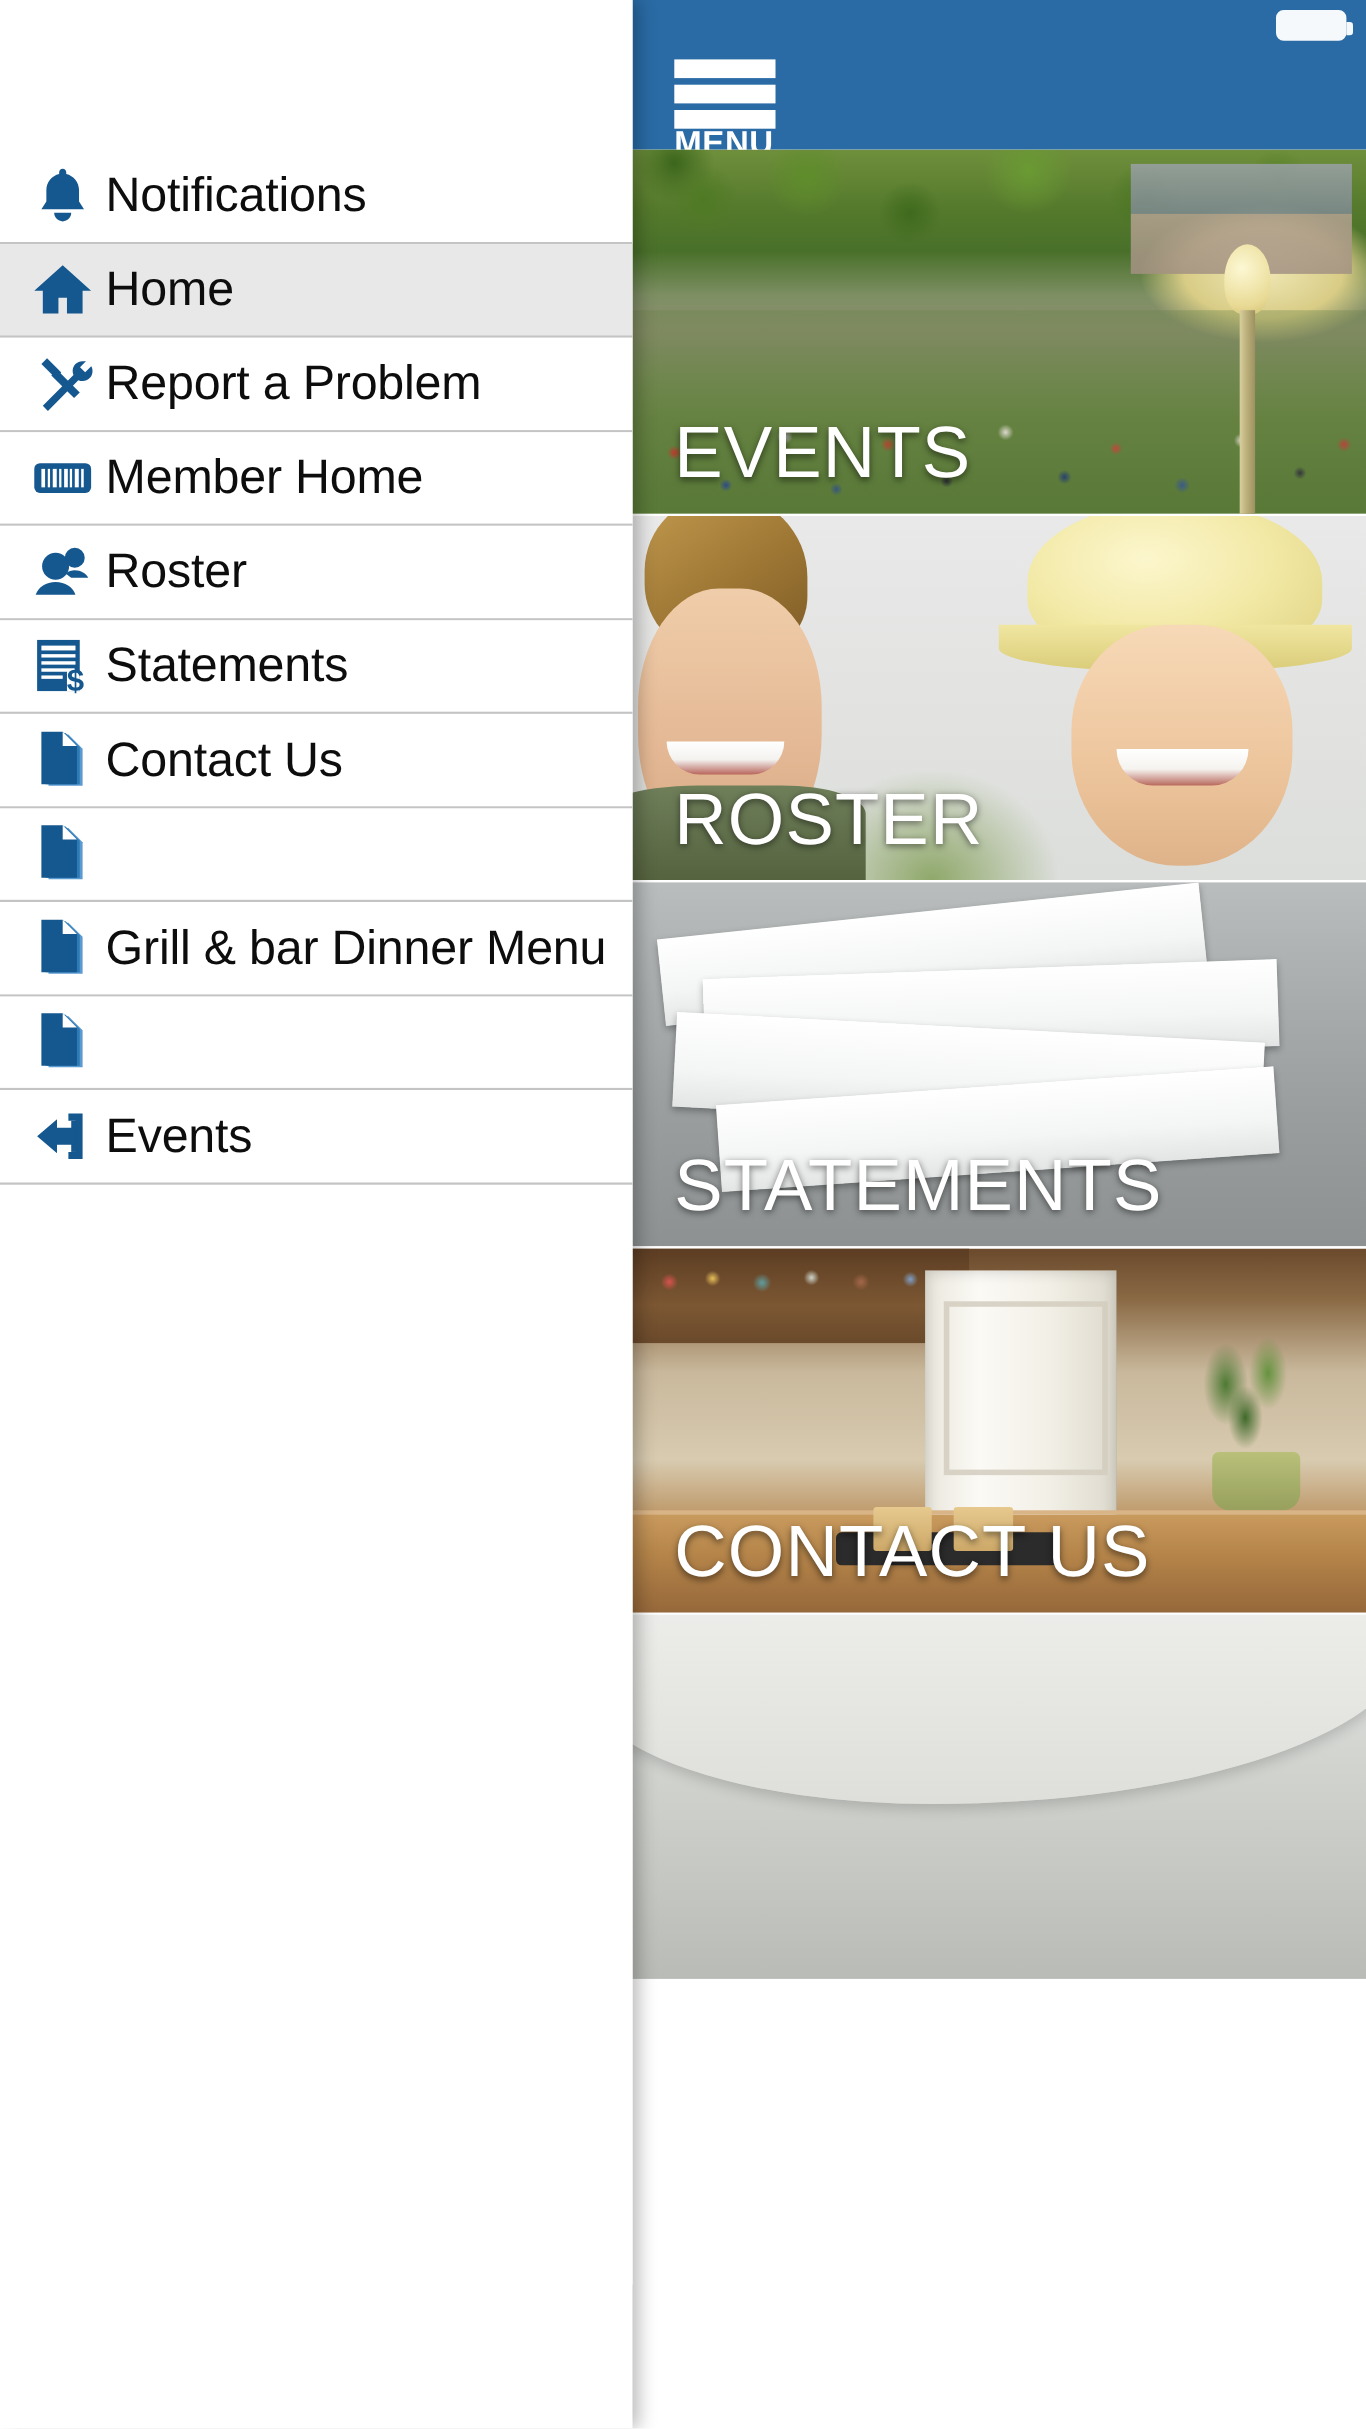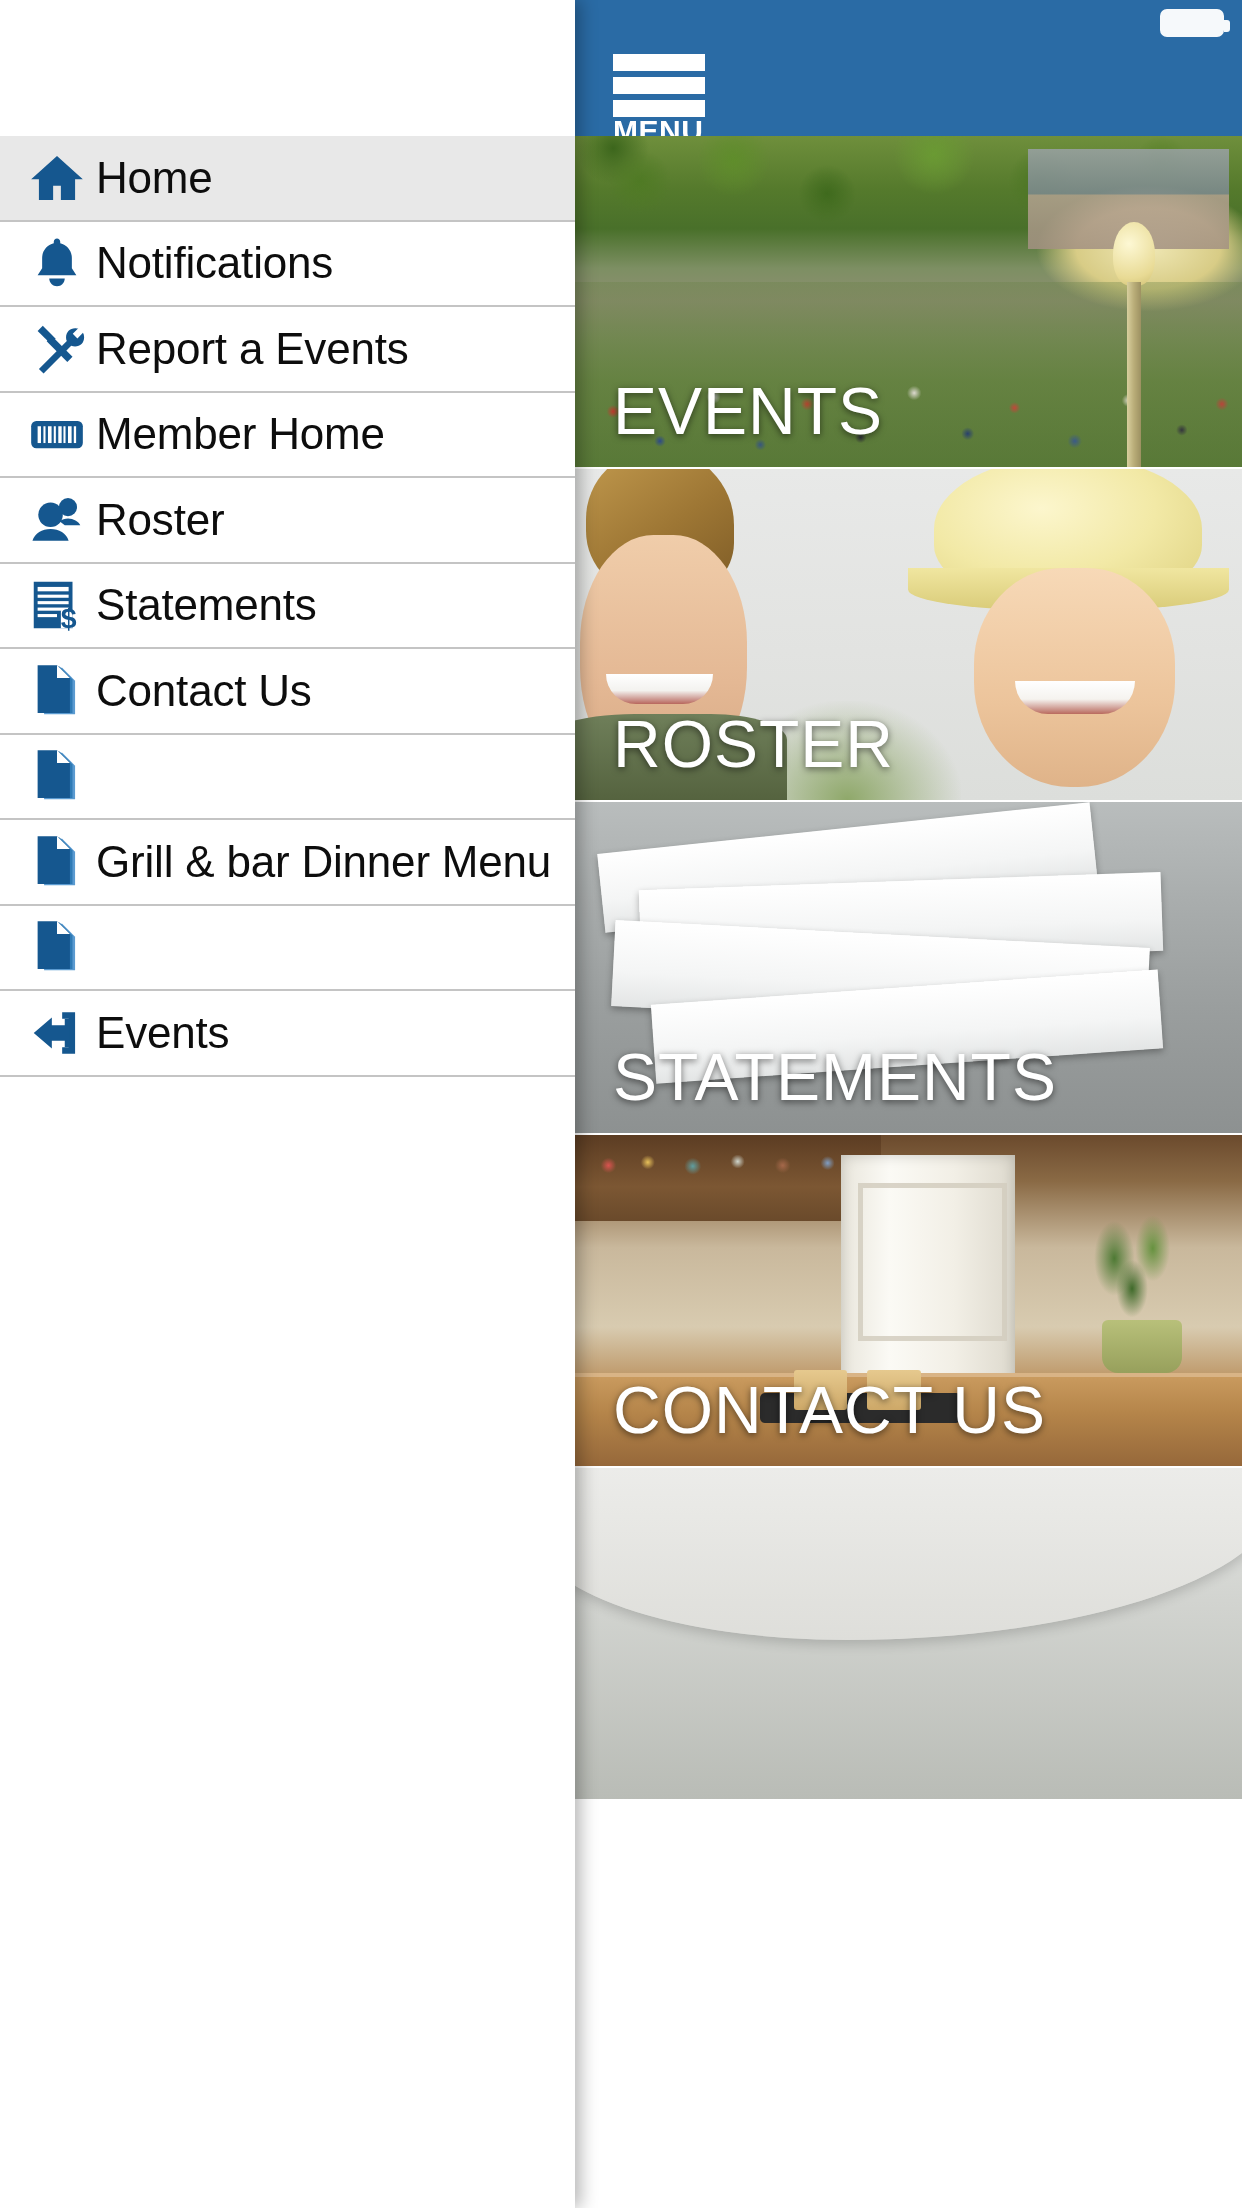--- a/index.html
+++ b/index.html
@@ -356,48 +356,48 @@
         </div>
         <div class="tile-label"></div>
       </div>
 
     </div>
   </div>
 
   <div id="drawer">
     <div class="drawer-spacer"></div>
     <div id="nav-list">
-        <div class="nav-item active">
-          <span class="nav-icon">
-            <svg width="62" height="62" viewBox="0 0 48 48" fill="#15578f">
-              <path d="M24 7 4 25h6v16h11V30h6v11h11V25h6z"></path>
-            </svg>
-          </span>
-          <span class="nav-label">Home</span>
-        </div>
         <div class="nav-item">
           <span class="nav-icon">
             <svg width="62" height="62" viewBox="0 0 48 48" fill="#15578f">
               <path d="M24 5c-1.4 0-2.5 1.1-2.5 2.5v1.2C16.3 9.9 12.5 14.6 12.5 20v8l-3.5 5.5h30L35.5 28v-8c0-5.4-3.8-10.1-9-11.3V7.5C26.5 6.1 25.4 5 24 5z"></path>
               <path d="M18 36c0 3.3 2.7 6 6 6s6-2.7 6-6z"></path>
             </svg>
           </span>
           <span class="nav-label">Notifications</span>
+        </div>
+        <div class="nav-item active">
+          <span class="nav-icon">
+            <svg width="62" height="62" viewBox="0 0 48 48" fill="#15578f">
+              <path d="M24 7 4 25h6v16h11V30h6v11h11V25h6z"></path>
+            </svg>
+          </span>
+          <span class="nav-label">Home</span>
         </div>
         <div class="nav-item">
           <span class="nav-icon">
             <svg width="62" height="62" viewBox="0 0 48 48" fill="#15578f">
               <path d="M9 10l4-4 10 10-4 4z"></path>
               <path d="M16 18l4-4 16 16-4 4z" transform="rotate(0)"></path>
               <path d="M38 8c-4 0-7 3-7 7 0 1 .2 2 .6 2.8L10 39.4 13.6 43 35 21.4c.9.4 1.9.6 3 .6 4 0 7-3 7-7 0-1.3-.3-2.5-.9-3.5l-4.3 4.3-3.6-3.6 4.3-4.3C39.5 8.3 38.8 8 38 8z"></path>
               <path d="M7 38.4L28 17.4l3.6 3.6-21 21z" opacity="0"></path>
               <path d="M5 14l5-5 5 5-2 2 18 18-3.6 3.6L9.4 19.6 7 22z" opacity="0"></path>
             </svg>
           </span>
-          <span class="nav-label">Report a Events</span>
+          <span class="nav-label">Report a Problem</span>
         </div>
         <div class="nav-item">
           <span class="nav-icon">
             <svg width="62" height="62" viewBox="0 0 48 48" fill="#15578f">
               <rect x="4" y="14" width="40" height="21" rx="4"></rect>
               <g fill="#ffffff">
                 <rect x="9" y="18" width="2.6" height="13"></rect>
                 <rect x="13.5" y="18" width="1.6" height="13"></rect>
                 <rect x="17" y="18" width="2.8" height="13"></rect>
                 <rect x="21.5" y="18" width="1.6" height="13"></rect>

